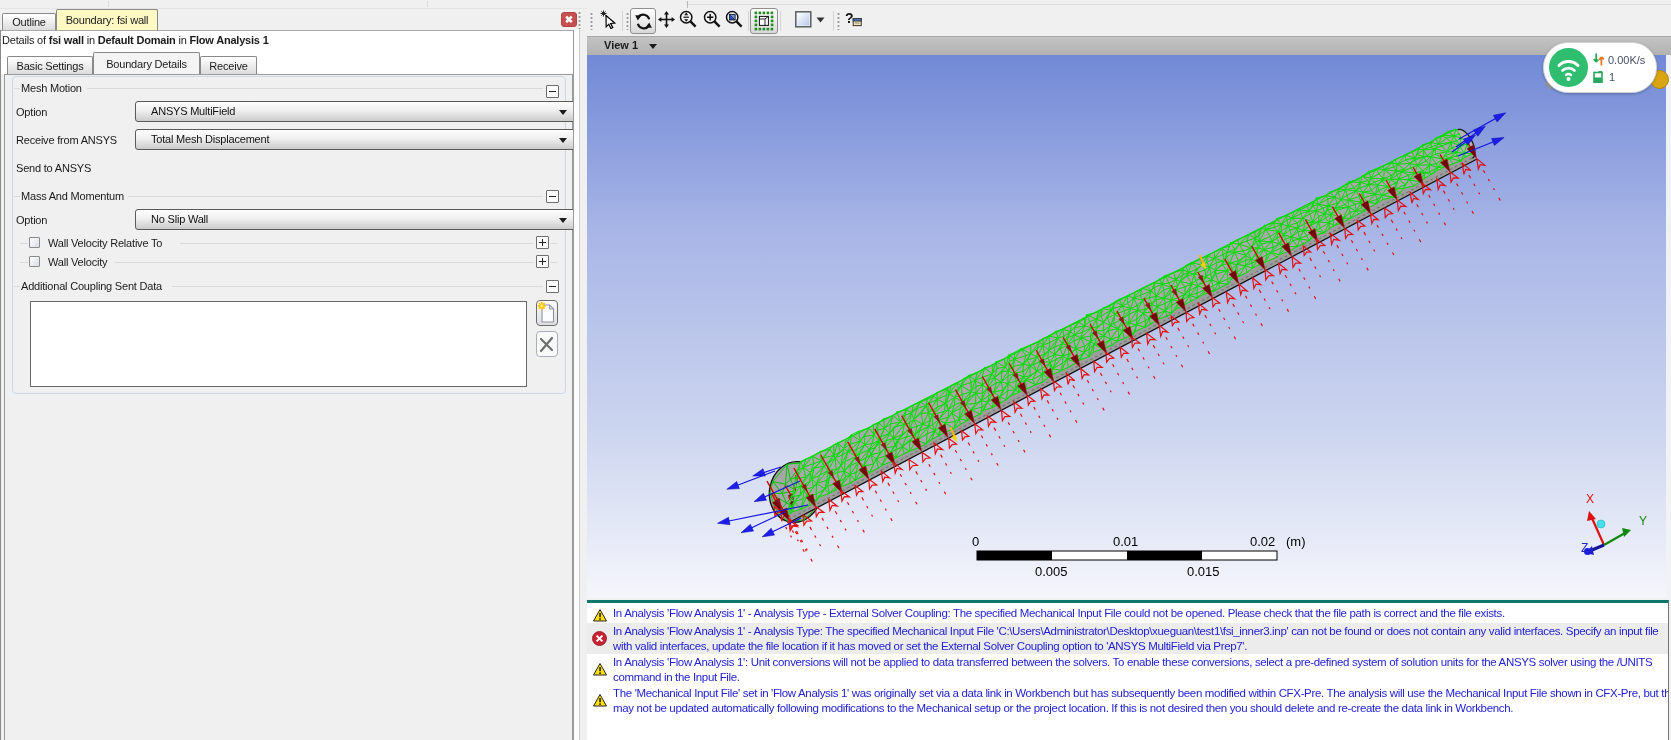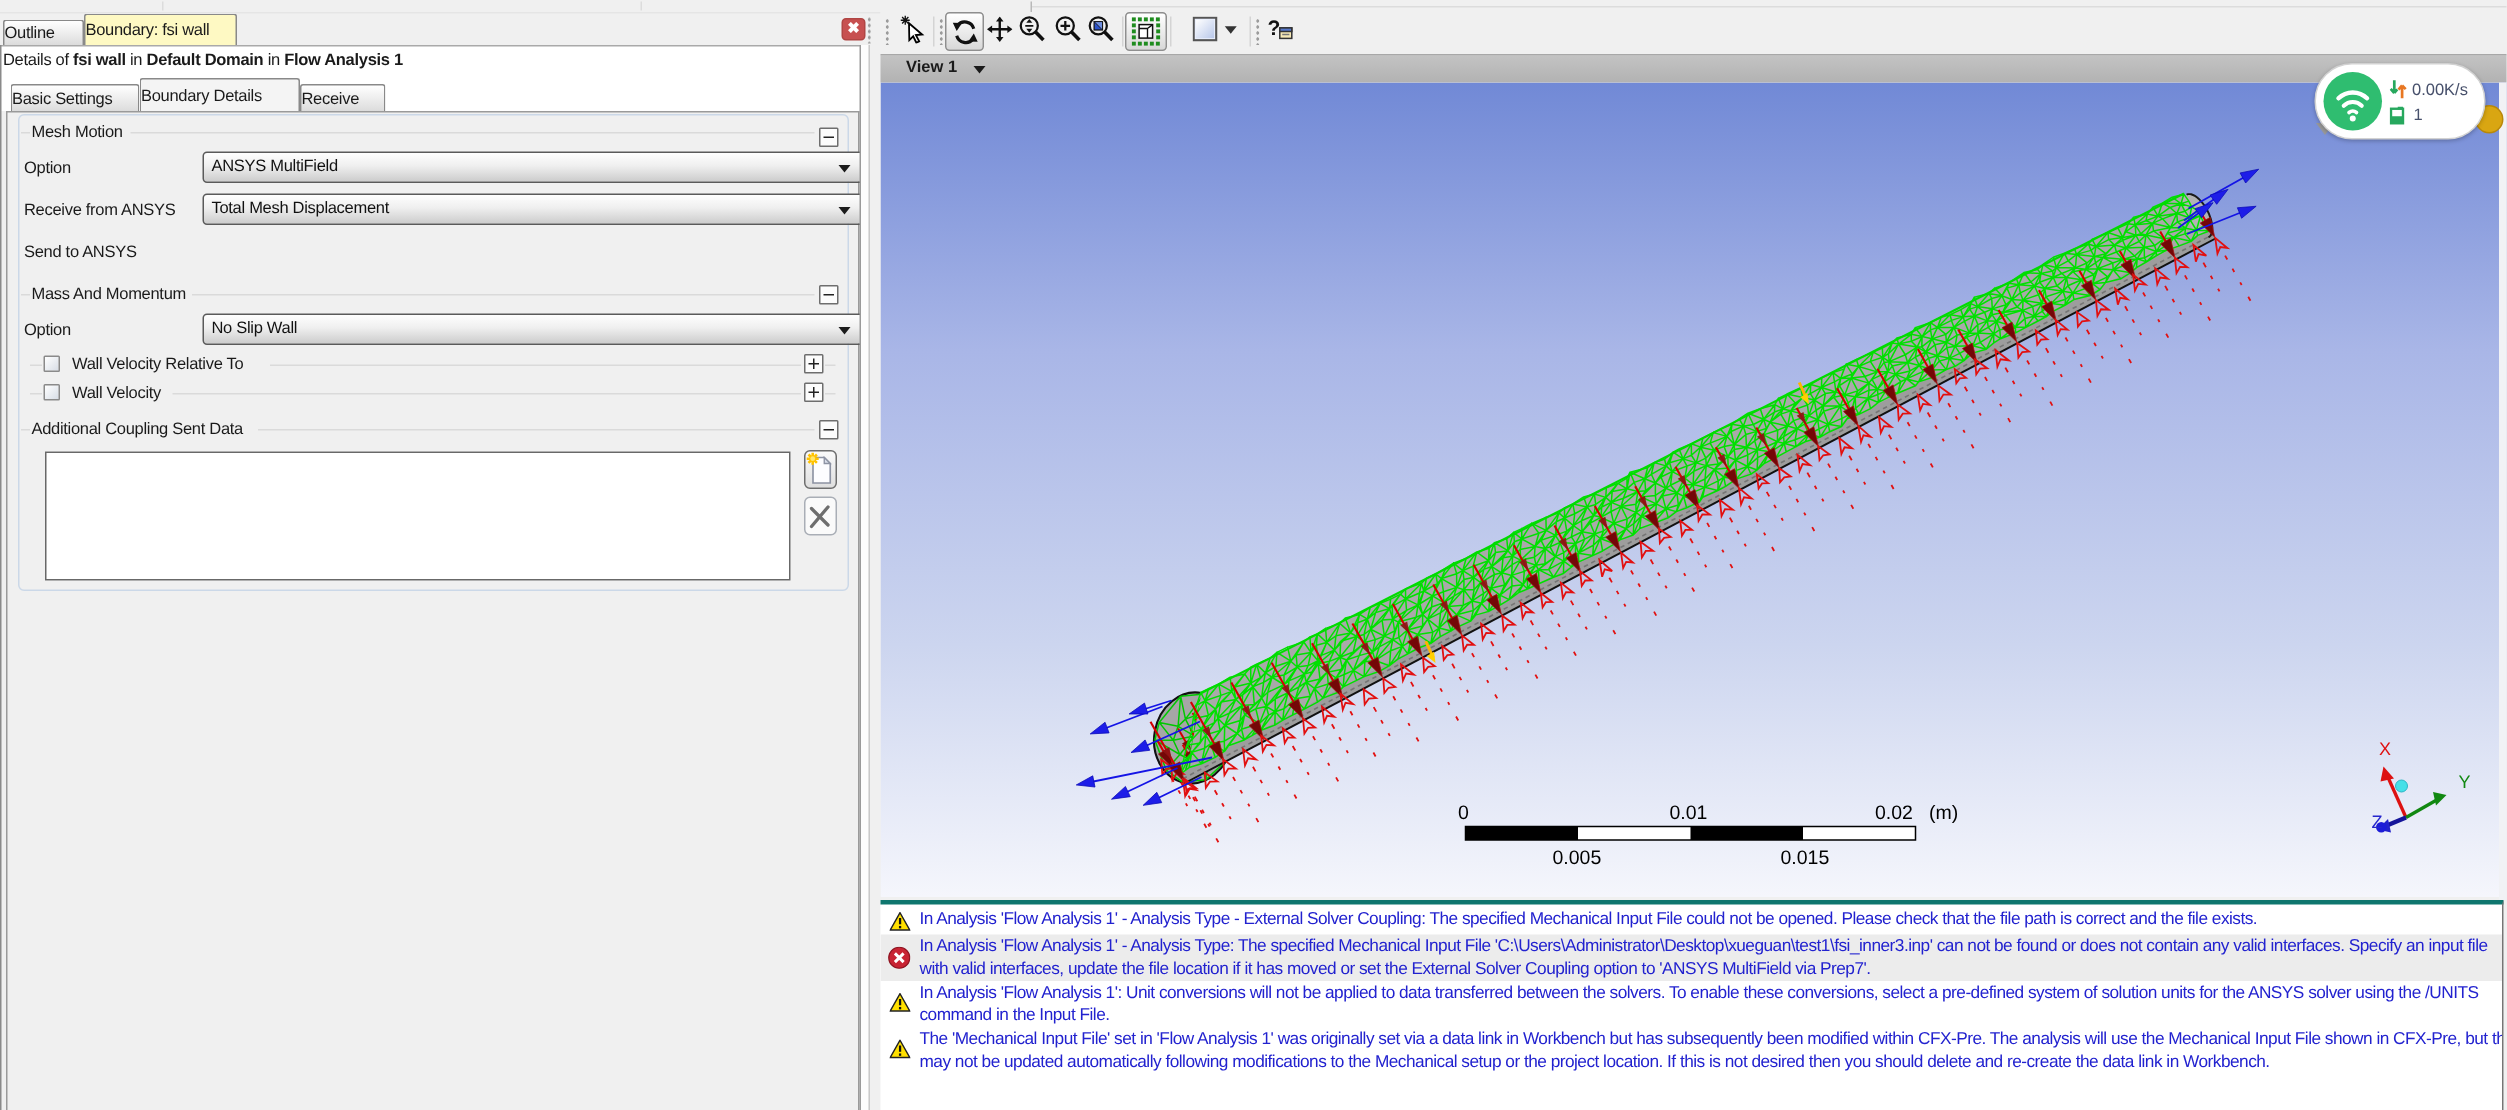--- a/index.html
+++ b/index.html
@@ -1,23 +1,23 @@
 <!DOCTYPE html>
 <html><head><meta charset="utf-8"><style>
 *{margin:0;padding:0;box-sizing:border-box}
 html,body{width:1671px;height:740px;overflow:hidden;background:#f0f0f0;
  font-family:"Liberation Sans",sans-serif;-webkit-font-smoothing:antialiased}
 .abs{position:absolute}
 .t11{font-size:11px;color:#1a1a1a;white-space:nowrap;letter-spacing:-0.2px}
 .tab{position:absolute;border:1px solid #898989;border-bottom:none;border-radius:2px 2px 0 0;
- font-size:11px;color:#1a1a1a;letter-spacing:-0.2px}
+ text-align:center;font-size:11px;color:#1a1a1a;letter-spacing:-0.2px}
 .tab.inactive{background:linear-gradient(#ffffff,#ececec 55%,#dcdcdc);}
 .dd{position:absolute;left:135px;width:441px;height:21px;border:1px solid #5a5a5a;border-radius:3px;
  background:linear-gradient(#fefefe,#efefef 45%,#dedede 72%,#cccccc);font-size:11px;color:#111;letter-spacing:-0.2px;
- line-height:19px;padding-left:5px;white-space:nowrap}
+ line-height:19px;padding-left:15px;white-space:nowrap}
 .dd:after{content:"";position:absolute;right:8px;top:8px;width:0;height:0;
  border-left:4.5px solid transparent;border-right:4.5px solid transparent;border-top:5px solid #1b1b1b}
 .grpbtn{position:absolute;width:13px;height:13px;border:1px solid #6e6e6e;background:#fcfcfc;border-radius:1px}
 .grpbtn i{position:absolute;left:2px;right:2px;top:5px;height:1.4px;background:#222}
 .grpbtn.plus b{position:absolute;top:2px;bottom:2px;left:5px;width:1.4px;background:#222}
 .cb{position:absolute;width:11px;height:11px;border:1px solid #8a8a8a;border-radius:1px;
  background:linear-gradient(135deg,#ffffff,#d7dde6)}
 .gline{position:absolute;height:1px;background:#dadada}
 .msg{position:absolute;left:26px;font-size:11.5px;color:#2222cf;white-space:nowrap;letter-spacing:-0.34px}
 .sep{position:absolute;top:11px;height:20px;width:1px;background:#d4d4d4}

